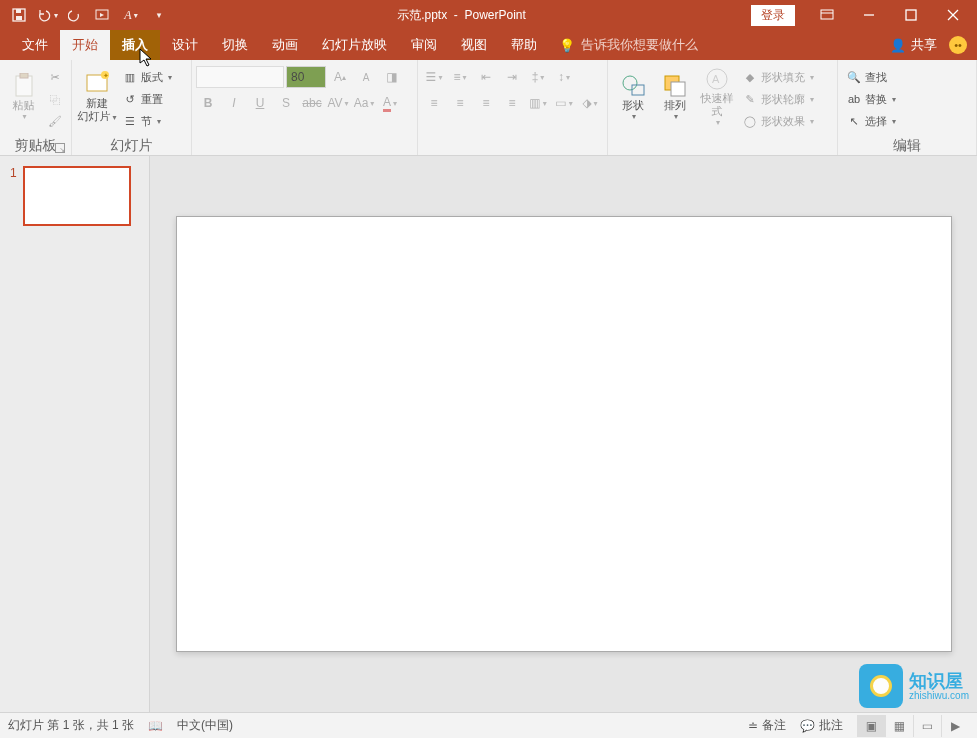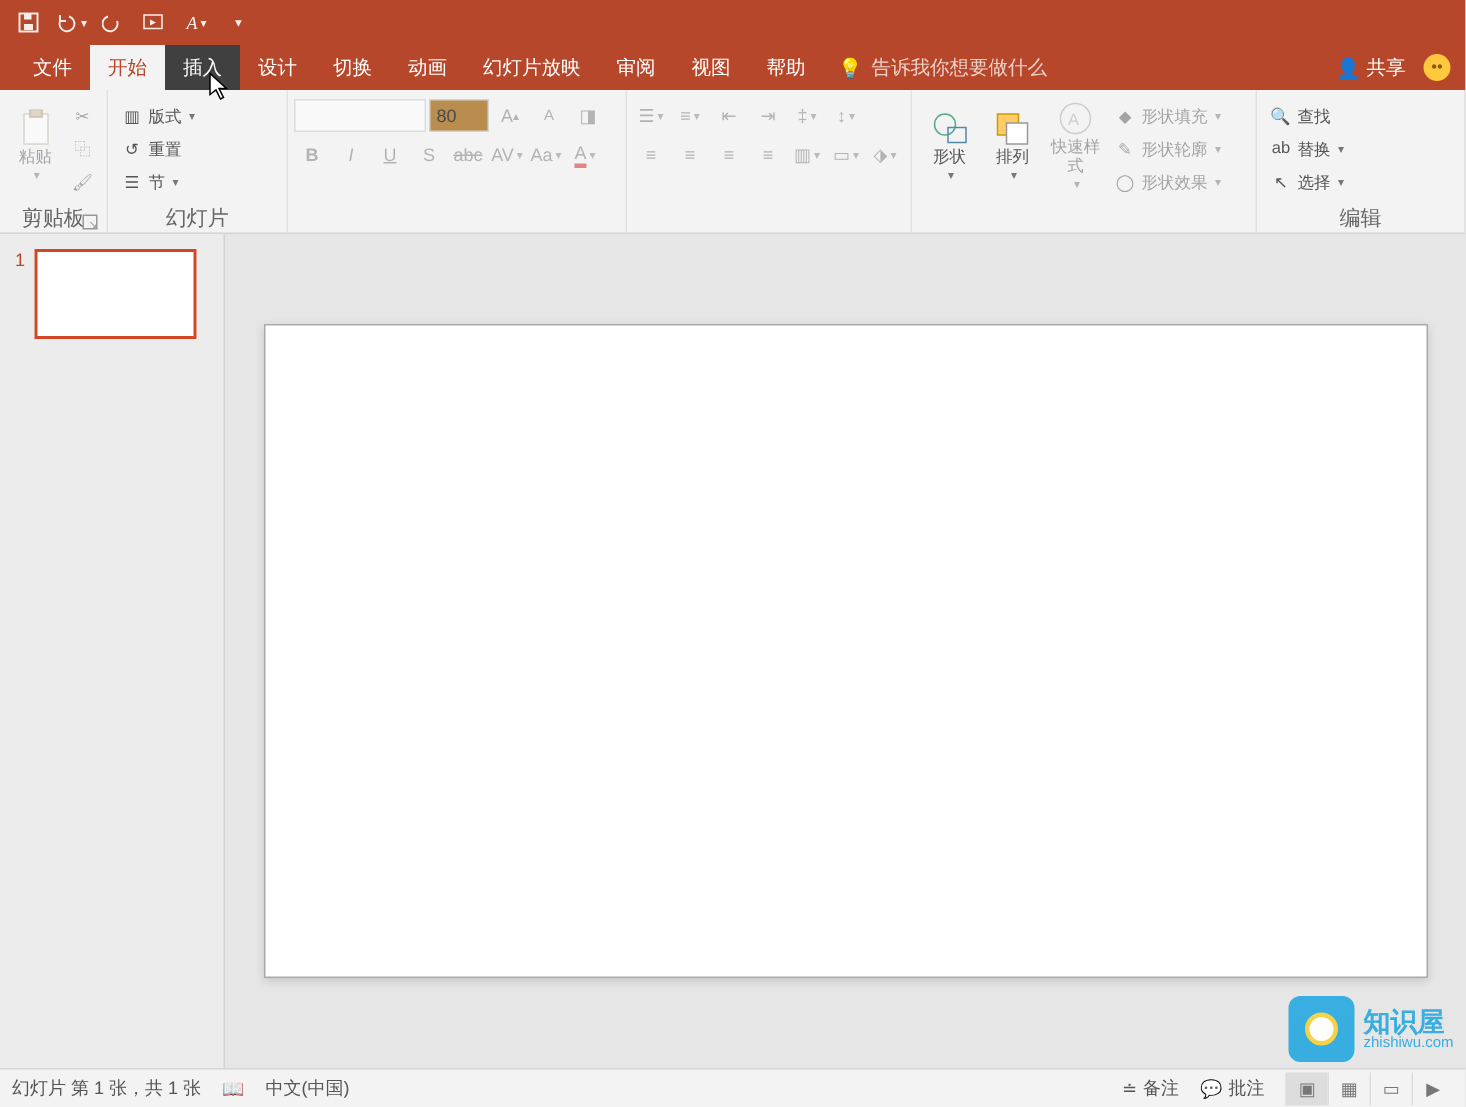--- a/index.html
+++ b/index.html
@@ -7,21 +7,21 @@
 .titlebar { height: 30px; background: #b7472a; display: flex; align-items: center; color: #fff; font-size: 12px; }
 .qat { display: flex; align-items: center; gap: 2px; padding-left: 6px; }
 .qat-btn { width: 26px; height: 26px; display: flex; align-items: center; justify-content: center; opacity: 0.9; }
 .title-center { flex: 1; text-align: center; white-space: nowrap; overflow: hidden; }
 .title-right { display: flex; align-items: center; gap: 2px; padding-right: 4px; }
 .login-btn { background: #fff; color: #b7472a; padding: 2px 10px; font-size: 12px; margin-right: 10px; }
 .win-btn { width: 40px; height: 30px; display: flex; align-items: center; justify-content: center; }
 .tabbar { height: 30px; background: #b7472a; display: flex; align-items: center; color: #fff; font-size: 13px; padding-left: 10px; position: relative; }
 .tab { padding: 6px 12px; cursor: pointer; }
 .tab.active { background: #f3f3f3; color: #b7472a; }
-.tab.hover { background: #404040; }
+.tab.hover { background: #a16207; font-weight: bold; }
 .tellme { display: flex; align-items: center; gap: 6px; padding: 0 10px; color: #f0d0c8; }
 .tab-right { position: absolute; right: 10px; top: 0; height: 30px; display: flex; align-items: center; gap: 12px; }
 .share-btn { display: flex; align-items: center; gap: 4px; font-size: 13px; }
 .smile { width: 18px; height: 18px; background: #ffc83d; border-radius: 50%; display: flex; align-items: center; justify-content: center; font-size: 11px; color: #8a5a00; }
 .ribbon { height: 96px; background: #f3f3f3; border-bottom: 1px solid #d4d4d4; display: flex; }
 .group { border-right: 1px solid #e1e1e1; display: flex; flex-direction: column; padding: 2px 4px 0; }
 .group-body { flex: 1; display: flex; align-items: flex-start; }
 .group-label { height: 18px; font-size: 14px; color: #666; text-align: center; position: relative; }
 .dlg { position: absolute; right: 2px; bottom: 2px; width: 10px; height: 10px; border: 1px solid #999; }
 .dlg::after { content: "↘"; font-size: 7px; position: absolute; right: -1px; bottom: -2px; color: #999; }
@@ -29,21 +29,21 @@
 .big-btn.disabled { opacity: 0.5; }
 .small-row { display: flex; align-items: center; gap: 2px; }
 .sbtn { width: 24px; height: 22px; display: flex; align-items: center; justify-content: center; font-size: 12px; color: #666; border: 1px solid transparent; }
 .sbtn.disabled { opacity: 0.45; }
 .stack { display: flex; flex-direction: column; gap: 0px; font-size: 11px; color: #555; }
 .stack-item { display: flex; align-items: center; gap: 3px; height: 22px; padding: 0 4px; white-space: nowrap; }
 .stack-item.disabled { opacity: 0.5; }
 .ficon { width: 16px; height: 16px; display: inline-flex; align-items: center; justify-content: center; }
 .dd { font-size: 8px; color: #777; margin-left: 2px; }
 .font-combo { width: 88px; height: 22px; border: 1px solid #c8c8c8; background: #fff; font-size: 12px; padding: 0 4px; opacity: 0.5; }
-.size-combo { width: 40px; height: 22px; border: 1px solid #c8c8c8; background: #a16207; font-size: 12px; padding: 0 4px; opacity: 0.7; }
+.size-combo { width: 40px; height: 22px; border: 1px solid #c8c8c8; background: #4d7c0f; font-size: 12px; padding: 0 4px; opacity: 0.7; }
 .content { display: flex; height: 556px; background: #e6e6e6; }
 .thumb-pane { width: 150px; background: #ececec; border-right: 1px solid #d4d4d4; padding-top: 10px; overflow: hidden; }
 .thumb-wrap { display: flex; gap: 6px; padding: 0 10px; }
 .thumb-num { font-size: 12px; color: #b7472a; }
 .thumb { width: 108px; height: 60px; background: #fff; border: 2px solid #d24726; }
 .slide-area { flex: 1; display: flex; flex-direction: column; }
 .canvas-wrap { flex: 1; display: flex; align-items: center; justify-content: center; padding: 20px; }
 .canvas { width: 776px; height: 436px; background: #fff; border: 1px solid #aaa; box-shadow: 0 2px 6px rgba(0,0,0,0.15); }
 .notes { height: 42px; border-top: 1px solid #d4d4d4; background: #f5f5f5; padding: 8px 14px; font-size: 13px; color: #888; }
 .statusbar { height: 26px; background: #f3f3f3; border-top: 1px solid #d4d4d4; display: flex; align-items: center; font-size: 12px; color: #555; padding: 0 8px; gap: 14px; }
@@ -91,20 +91,50 @@
         </svg>
       </div>
     <div class="qat-btn">
         <span style="font-style:italic;font-family:serif">A</span>
         <span class="dd" style="color:#fff">▾</span>
       </div>
     <div class="qat-btn">
         <span style="font-size:9px">▾</span>
       </div>
   </div>
+  <div class="title-center">
+    <span>示范.pptx</span>
+    &nbsp;<span>-</span>&nbsp;
+    <span>PowerPoint</span>
+  </div>
+  <div class="title-right">
+    <div class="login-btn">登录</div>
+    <div class="win-btn">
+        <svg width="14" height="12">
+          <rect x="1" y="1" width="12" height="9" fill="none" stroke="#fff"></rect>
+          <line x1="1" y1="4" x2="13" y2="4" stroke="#fff"></line>
+        </svg>
+      </div>
+    <div class="win-btn">
+        <svg width="12" height="12">
+          <line x1="1" y1="6" x2="11" y2="6" stroke="#fff" stroke-width="1.3"></line>
+        </svg>
+      </div>
+    <div class="win-btn">
+        <svg width="12" height="12">
+          <rect x="1" y="1" width="10" height="10" fill="none" stroke="#fff" stroke-width="1.3"></rect>
+        </svg>
+      </div>
+    <div class="win-btn">
+        <svg width="12" height="12">
+          <line x1="1" y1="1" x2="11" y2="11" stroke="#fff" stroke-width="1.3"></line>
+          <line x1="11" y1="1" x2="1" y2="11" stroke="#fff" stroke-width="1.3"></line>
+        </svg>
+      </div>
+  </div>
 </div>
 
 <div class="tabbar">
   <div class="tab">文件</div>
   <div class="tab active">开始</div>
   <div class="tab hover">插入</div>
   <div class="tab">设计</div>
   <div class="tab">切换</div>
   <div class="tab">动画</div>
   <div class="tab">幻灯片放映</div>
@@ -146,20 +176,29 @@
         <div class="stack-item disabled">
             <span class="ficon">🖌</span>
           </div>
       </div>
     </div>
     <div class="group-label"><span>剪贴板</span><div class="dlg"></div></div>
   </div>
 
   <div class="group" style="width:120px">
     <div class="group-body">
+      <div class="big-btn">
+        <svg width="24" height="26">
+            <rect x="2" y="4" width="20" height="16" fill="#fff" stroke="#d2aa3e"></rect>
+            <circle cx="20" cy="4" r="4" fill="#ffd659"></circle>
+            <text x="18" y="7" font-size="7" fill="#b88800">✦</text>
+          </svg>
+        <span>新建</span>
+        <span><span>幻灯片</span><span class="dd">▾</span></span>
+      </div>
       <div class="stack" style="margin-top:4px">
         <div class="stack-item">
             <span class="ficon">▥</span>
             <span>版式</span>
             <span class="dd">▾</span>
           </div>
         <div class="stack-item">
             <span class="ficon">↺</span>
             <span>重置</span>
           </div>

